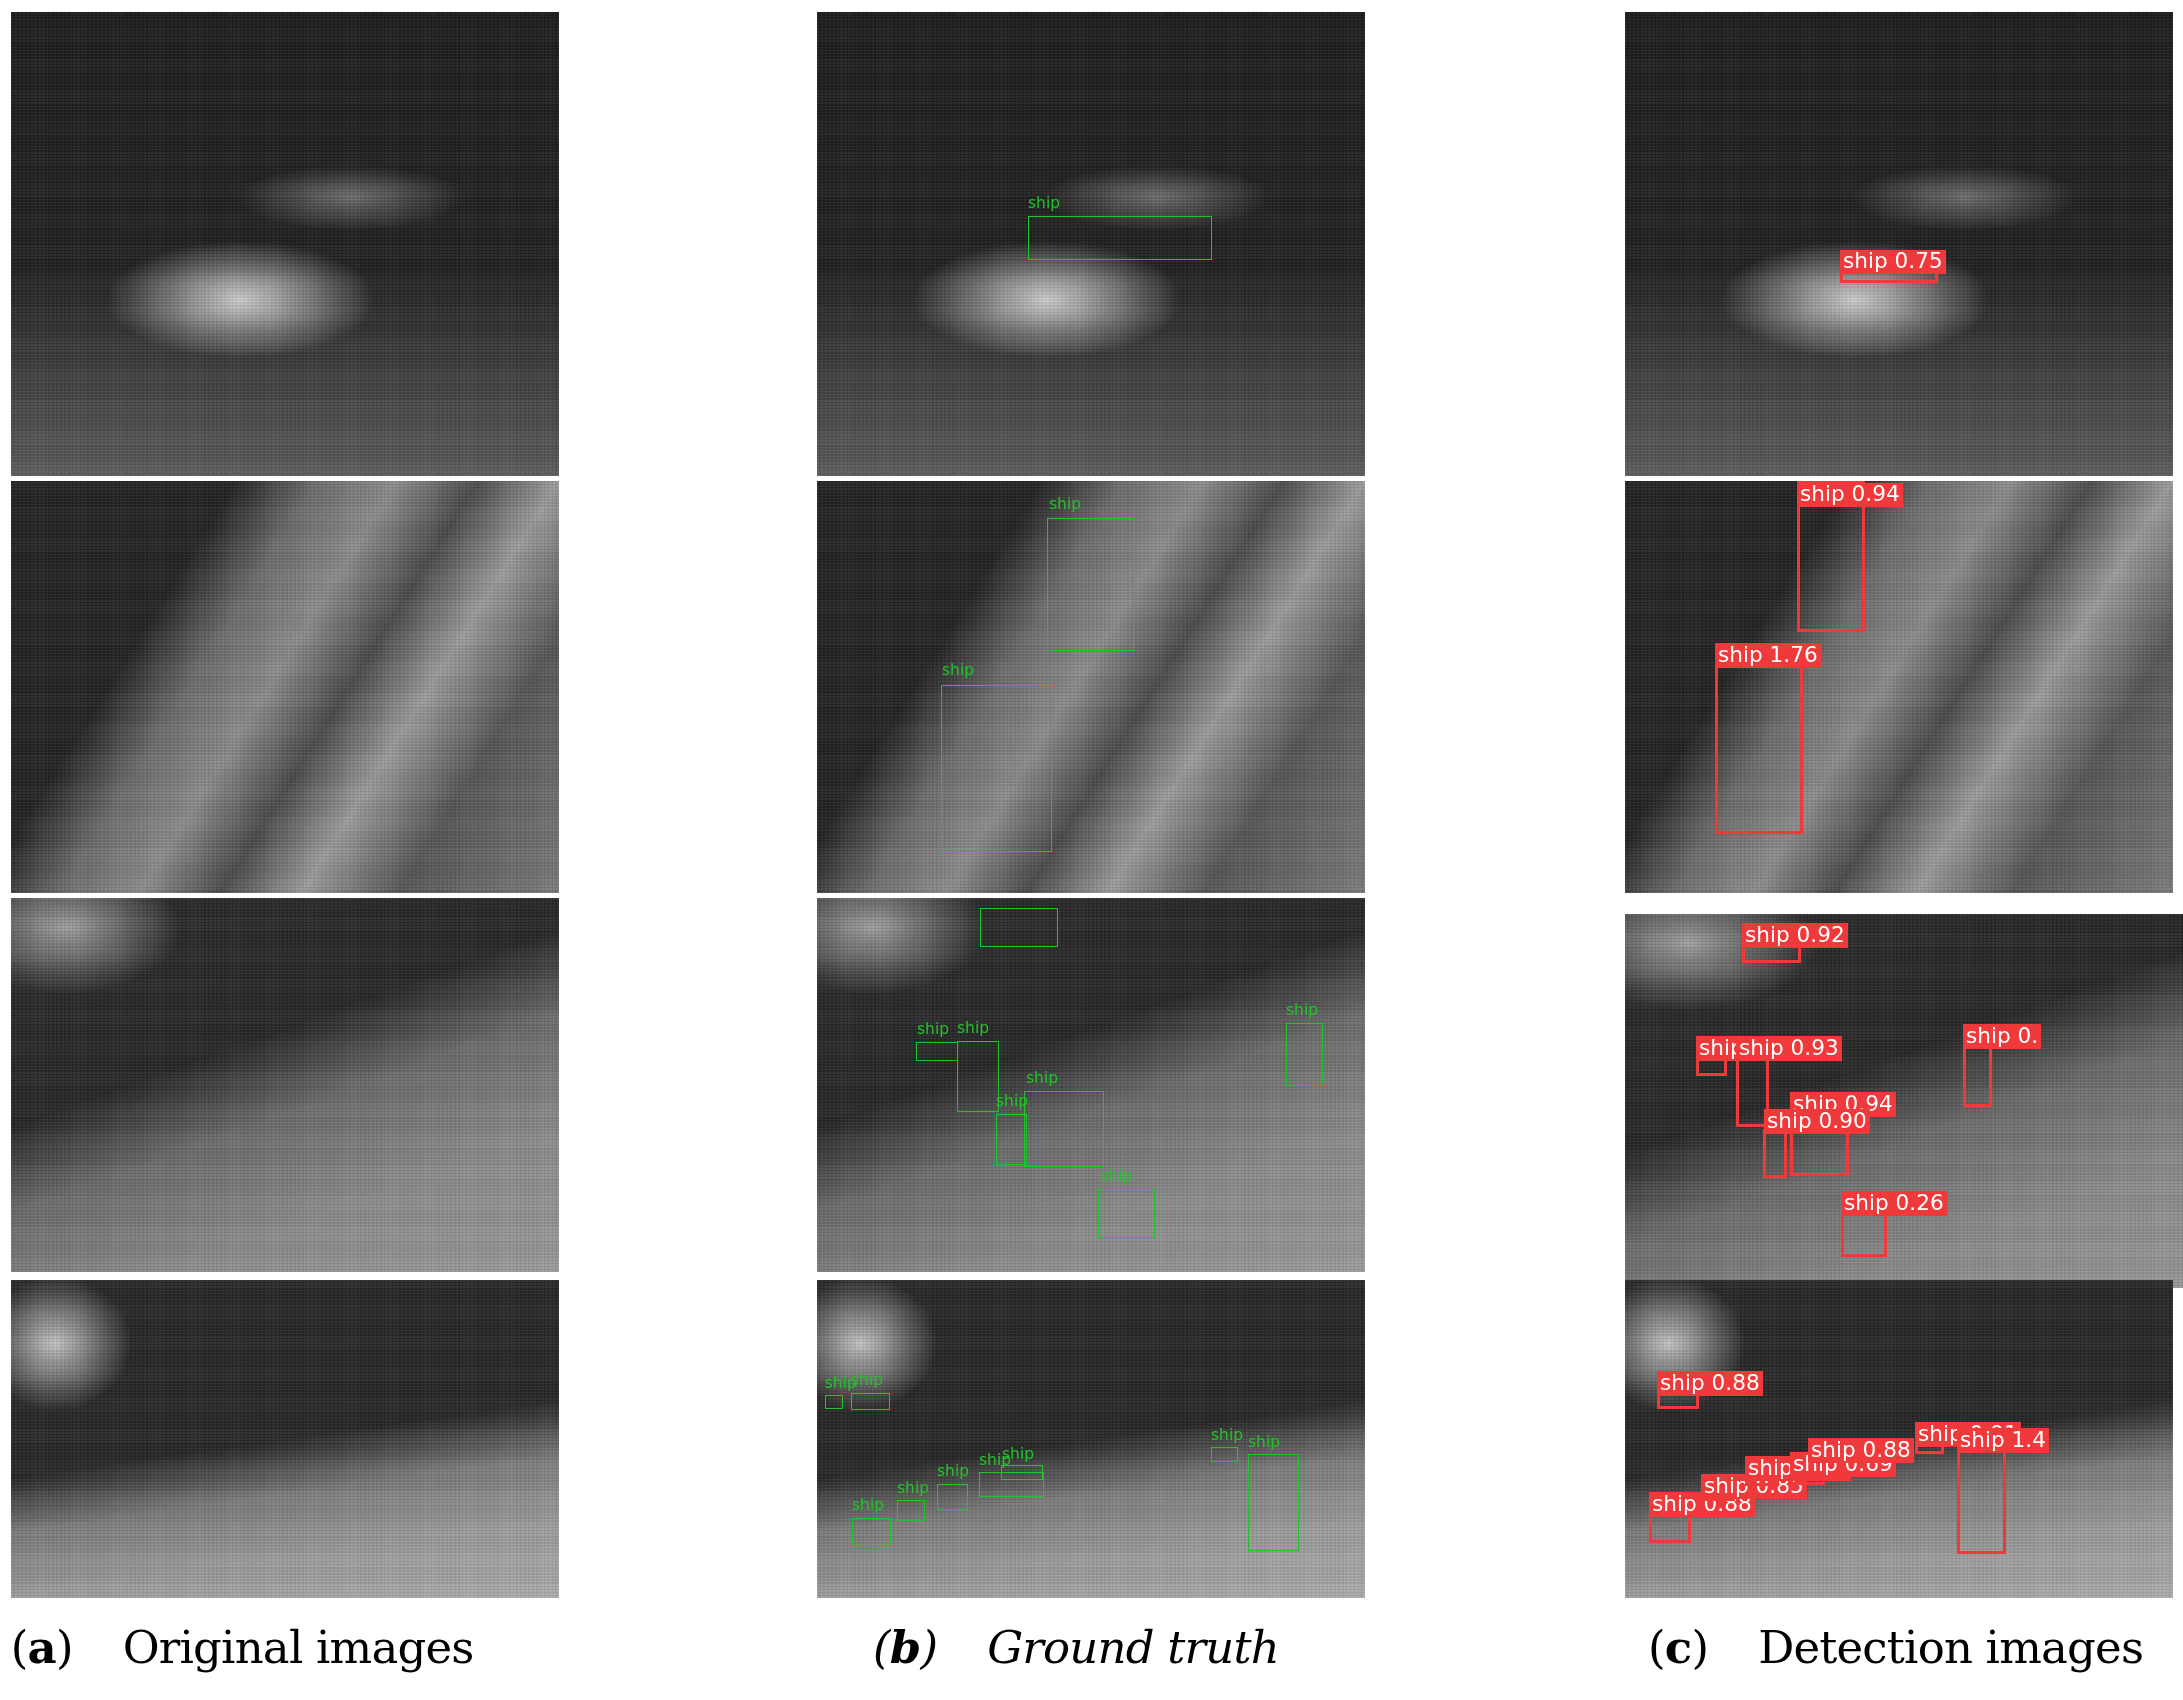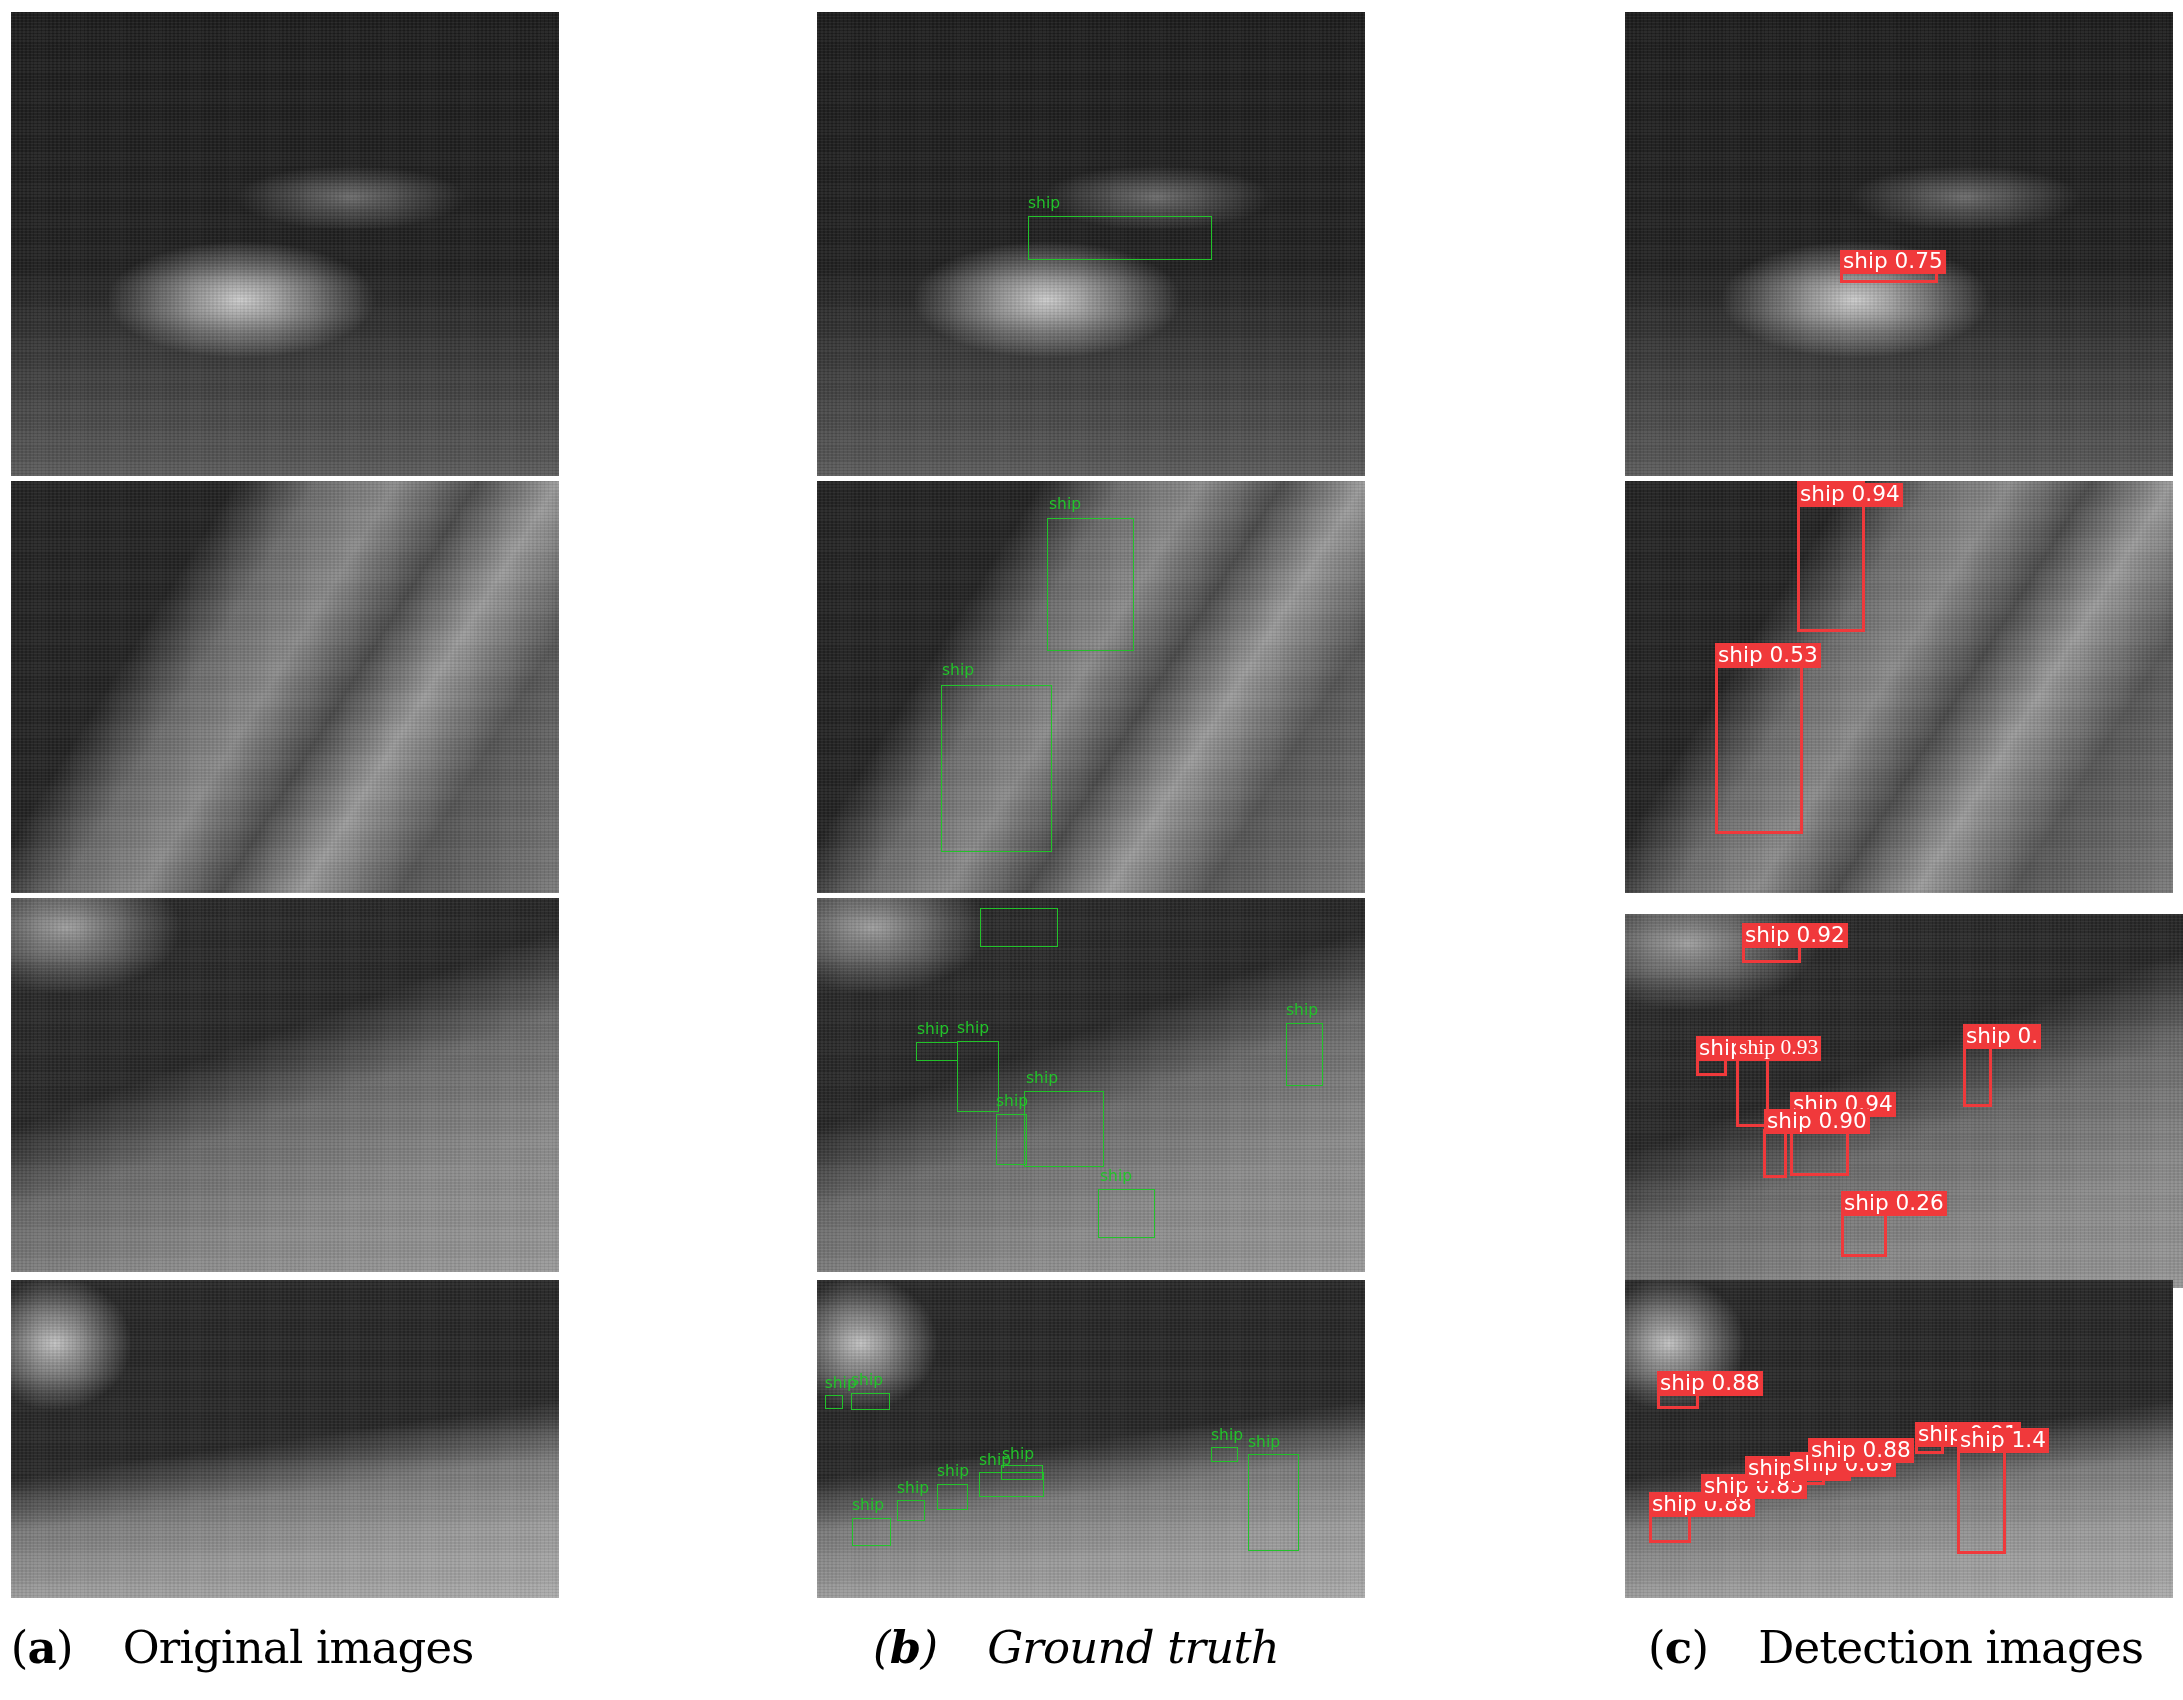--- a/index.html
+++ b/index.html
@@ -85,30 +85,30 @@
     <div class="panel" style="left: 1625px; top: 11.6px; width: 548px; height: 464px;">
       <div class="sar" style="background: repeating-linear-gradient(0deg, rgba(255, 255, 255, 0.04) 0px, rgba(255, 255, 255, 0.04) 1.5px, rgba(0, 0, 0, 0.05) 1.5px, rgba(0, 0, 0, 0.05) 3.1px), repeating-linear-gradient(90deg, rgba(255, 255, 255, 0.03) 0px, rgba(255, 255, 255, 0.03) 2.3px, rgba(0, 0, 0, 0.04) 2.3px, rgba(0, 0, 0, 0.04) 3.9px), radial-gradient(35% 18% at 42% 62%, rgba(235, 235, 235, 0.85), rgba(0, 0, 0, 0) 70%), radial-gradient(30% 10% at 62% 40%, rgba(200, 200, 200, 0.45), rgba(0, 0, 0, 0) 70%), linear-gradient(rgb(28, 28, 28) 0%, rgb(32, 32, 32) 55%, rgb(58, 58, 58) 75%, rgb(90, 90, 90) 100%);"></div>
       <div class="box det" style="left: 215px; top: 246px; width: 98px; height: 25.5px;"></div>
       <div class="lbl det" style="left: 215px; top: 238px;">ship 0.75</div>
     </div>
     <div class="panel" style="left: 1625px; top: 481px; width: 548px; height: 412px;">
       <div class="sar" style="background: repeating-linear-gradient(0deg, rgba(255, 255, 255, 0.04) 0px, rgba(255, 255, 255, 0.04) 1.5px, rgba(0, 0, 0, 0.05) 1.5px, rgba(0, 0, 0, 0.05) 3.1px), repeating-linear-gradient(90deg, rgba(255, 255, 255, 0.03) 0px, rgba(255, 255, 255, 0.03) 2.3px, rgba(0, 0, 0, 0.04) 2.3px, rgba(0, 0, 0, 0.04) 3.9px), linear-gradient(122deg, rgb(34, 34, 34) 0%, rgb(34, 34, 34) 28%, rgb(107, 107, 107) 38%, rgb(138, 138, 138) 48%, rgb(74, 74, 74) 58%, rgb(154, 154, 154) 68%, rgb(85, 85, 85) 80%, rgb(122, 122, 122) 100%);"></div>
       <div class="box det" style="left: 172px; top: 0px; width: 68px; height: 151px;"></div>
       <div class="lbl det" style="left: 172px; top: 1.5px;">ship 0.94</div>
       <div class="box det" style="left: 90px; top: 183px; width: 88px; height: 170px;"></div>
-      <div class="lbl det" style="left: 90px; top: 162px;">ship 0.53</div>
+      <div class="lbl det" style="left: 90px; top: 162px;">ship 1.76</div>
     </div>
     <div class="panel" style="left: 1625px; top: 898px; width: 620px; height: 374px; margin-top: 16px;">
       <div class="sar" style="background: repeating-linear-gradient(0deg, rgba(255, 255, 255, 0.04) 0px, rgba(255, 255, 255, 0.04) 1.5px, rgba(0, 0, 0, 0.05) 1.5px, rgba(0, 0, 0, 0.05) 3.1px), repeating-linear-gradient(90deg, rgba(255, 255, 255, 0.03) 0px, rgba(255, 255, 255, 0.03) 2.3px, rgba(0, 0, 0, 0.04) 2.3px, rgba(0, 0, 0, 0.04) 3.9px), radial-gradient(30% 25% at 10% 8%, rgba(170, 170, 170, 0.9), rgba(0, 0, 0, 0) 70%), linear-gradient(160deg, rgb(42, 42, 42) 0%, rgb(38, 38, 38) 40%, rgb(106, 106, 106) 55%, rgb(138, 138, 138) 75%, rgb(153, 153, 153) 100%);"></div>
       <div class="box det" style="left: 117px; top: 28px; width: 59px; height: 21px;"></div>
       <div class="lbl det" style="left: 117px; top: 9.3px;">ship 0.92</div>
       <div class="box det" style="left: 71px; top: 141px; width: 31px; height: 21px;"></div>
       <div class="lbl det" style="left: 71px; top: 122px;">ship</div>
       <div class="box det" style="left: 111px; top: 141px; width: 33px; height: 72px;"></div>
-      <div class="lbl det" style="left: 111px; top: 122px; font-family: Liberation Serif, serif;">ship 0.93</div>
+      <div class="lbl det" style="left: 111px; top: 122px;">ship 0.93</div>
       <div class="box det" style="left: 165px; top: 196px; width: 59px; height: 66px;"></div>
       <div class="lbl det" style="left: 165px; top: 178px;">ship 0.94</div>
       <div class="box det" style="left: 138px; top: 215px; width: 24px; height: 49px;"></div>
       <div class="lbl det" style="left: 139px; top: 195px;">ship 0.90</div>
       <div class="box det" style="left: 216px; top: 297px; width: 46px; height: 46px;"></div>
       <div class="lbl det" style="left: 216px; top: 277px;">ship 0.26</div>
       <div class="box det" style="left: 338px; top: 128px; width: 29px; height: 65px;"></div>
       <div class="lbl det" style="left: 338px; top: 110px;">ship 0.</div>
     </div>
     <div class="panel" style="left: 1625px; top: 1280px; width: 548px; height: 318px;">

